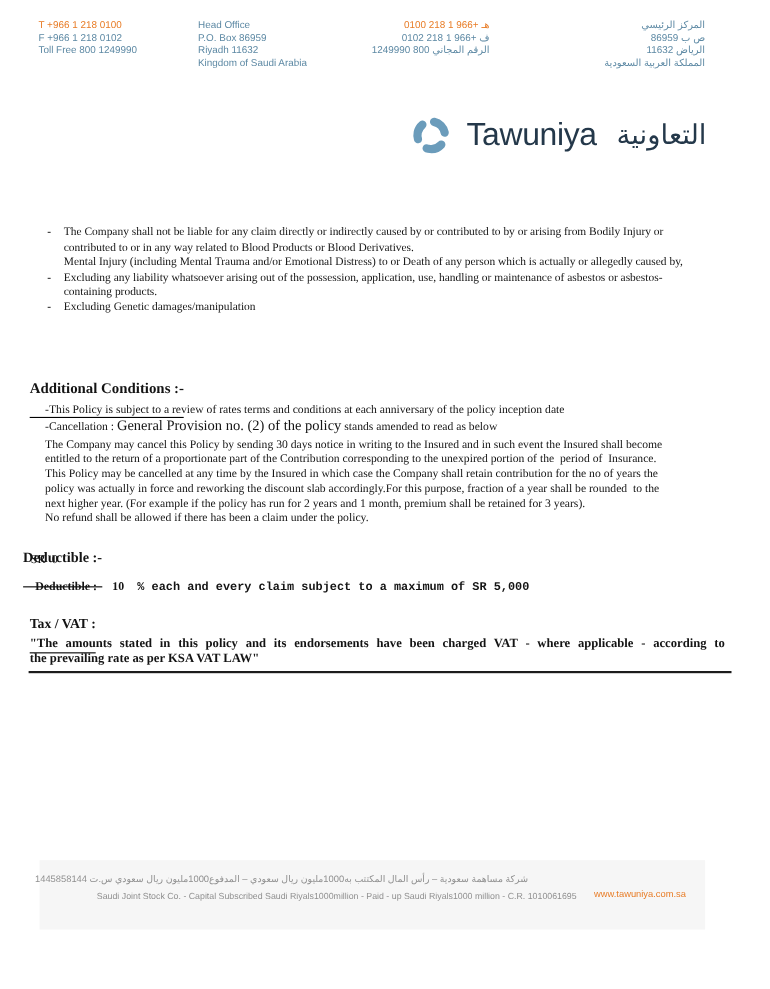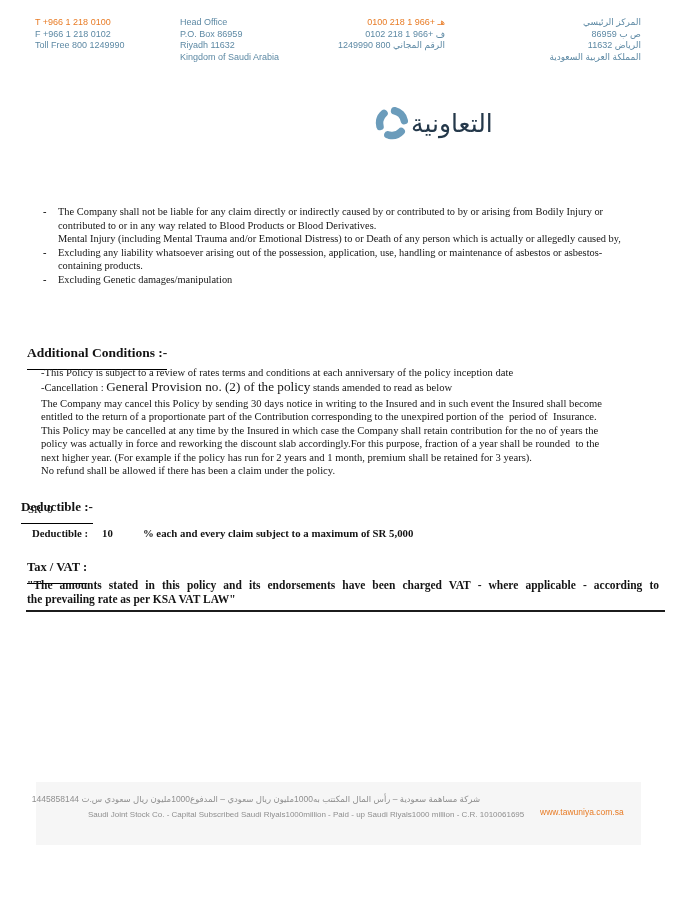--- a/index.html
+++ b/index.html
@@ -14,42 +14,42 @@
   .lh-col2{left:180px;}
   .lh-col3{right:255px;text-align:right;direction:rtl;}
   .lh-col4{right:59px;text-align:right;direction:rtl;margin-left:29px;}
   .accent{color:#e87c26;}
 
   
   .logo{position:absolute;left:373px;top:104px;display:flex;align-items:center;
         font-family:"Liberation Sans","DejaVu Sans",sans-serif;color:#24384a;}
   .logo-icon{width:38px;height:38px;}
   .logo-en{font-size:29px;margin-left:13px;letter-spacing:-0.3px;}
-  .logo-ar{font-size:25px;margin-left:0;}
+  .logo-ar{font-size:25px;margin-left:18px;}
 
   
   .exclusions{position:absolute;left:43px;top:205px;font-size:10.4px;line-height:13.6px;}
   .bullet-row{display:flex;}
   .bullet-marker{width:15px;font-weight:bold;flex:0 0 15px;}
   .t-line{white-space:pre;}
 
   
-  .h-underline{font-weight:bold;border-bottom:1.7px solid #000;padding-bottom:8px;
+  .h-underline{font-weight:bold;border-bottom:1.7px solid #000;padding-bottom:18px;
                display:inline-block;position:absolute;white-space:pre;}
   .addcond-h{left:27px;top:345px;font-size:13.5px;}
   .addcond-body{position:absolute;left:41px;top:366px;font-size:10.6px;line-height:13.4px;}
   .cancel-line{white-space:pre;line-height:16.5px;}
   .cancel-emph{font-size:13.2px;}
 
   
   .ded-h{left:21px;top:499px;font-size:13px;}
   .sr-line{position:absolute;left:28px;top:503px;font-size:11px;white-space:pre;}
   .ded-line{position:absolute;left:32px;top:527px;font-size:10.8px;font-weight:bold;white-space:pre;}
   .ded-value{margin-left:14px;}
-  .ded-desc{margin-left:30px;}
+  .ded-desc{margin-left:12px;font-family:Liberation Mono, monospace;}
 
   
   .tax-h{left:27px;top:560px;font-size:12.5px;}
   .vat-quote{position:absolute;left:27px;top:578px;width:632px;font-size:11.5px;
              font-weight:bold;line-height:14.4px;}
   .vat-l1{text-align:justify;text-align-last:justify;}
   .rule{position:absolute;left:26px;top:610px;width:639px;height:2px;background:#1c1c1c;}
 
   
   .footer-band{position:absolute;left:36px;top:782px;width:605px;height:63px;background:#f6f6f6;}
@@ -85,20 +85,21 @@
     <div>المركز الرئيسي</div>
     <div>ص ب 86959</div>
     <div>الرياض 11632</div>
     <div>المملكة العربية السعودية</div>
   </div>
 
   <div class="logo">
     <svg class="logo-icon" viewBox="0 0 38 38">
       <circle cx="19" cy="19" r="12.5" fill="none" stroke="#6b9cbb" stroke-width="7.5" stroke-linecap="round" stroke-dasharray="14.5 11.68" transform="rotate(-78 19 19)"></circle>
     </svg>
+    <span class="logo-en">Tawuniya</span>
     <span class="logo-ar">التعاونية</span>
   </div>
 
   <div class="exclusions">
     <div class="bullet-row">
       <div class="bullet-marker">-</div>
       <div>
           <div class="t-line">The Company shall not be liable for any claim directly or indirectly caused by or contributed to by or arising from Bodily Injury or</div>
           <div class="t-line">contributed to or in any way related to Blood Products or Blood Derivatives.</div>
           <div class="t-line">Mental Injury (including Mental Trauma and/or Emotional Distress) to or Death of any person which is actually or allegedly caused by,</div>

